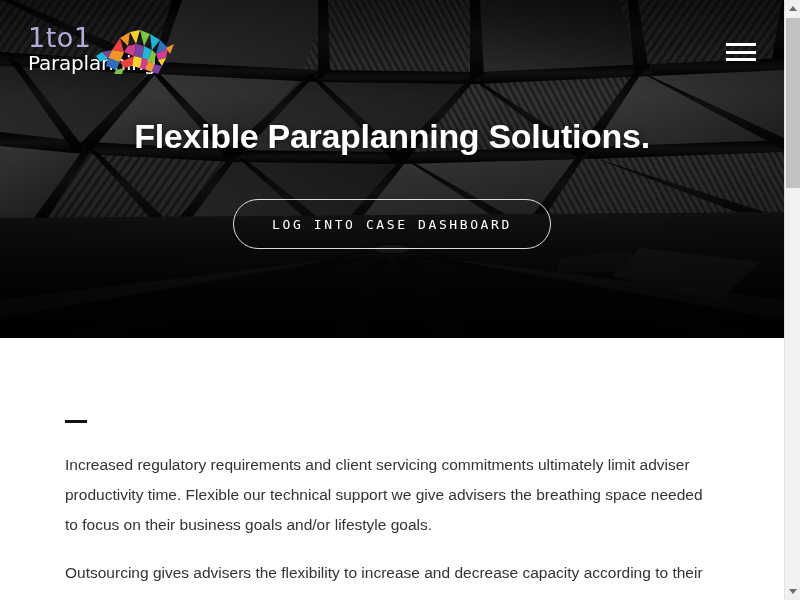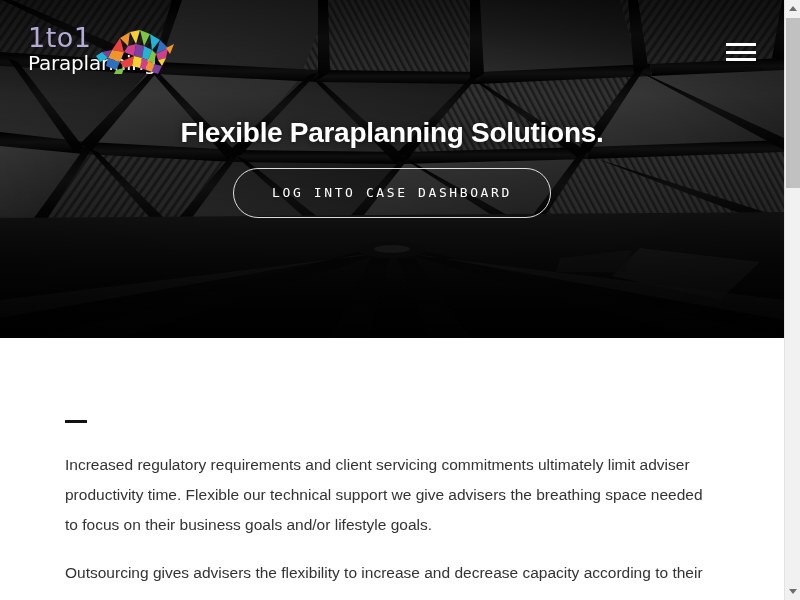--- a/index.html
+++ b/index.html
@@ -120,30 +120,30 @@
     width:784px; height:338px;
     z-index:4;
     display:flex;
     flex-direction:column;
     align-items:center;
     justify-content:flex-start;
   }
   .hero-title {
     margin-top:118px;
     font-family:"Liberation Sans", sans-serif;
-    font-size:28px;
+    font-size:34px;
     font-weight:bold;
     color:#ffffff;
     letter-spacing:-0.3px;
     text-align:center;
     line-height:1.1;
     text-shadow:0 1px 6px rgba(0,0,0,0.55);
   }
   .hero-cta {
-    margin-top:19px;
+    margin-top:44px;
     display:inline-flex;
     align-items:center;
     justify-content:center;
     width:318px;
     height:50px;
     border:1px solid rgba(255,255,255,0.85);
     border-radius:28px;
     background:transparent;
     color:#ffffff;
     font-family:"DejaVu Sans Mono", monospace;

